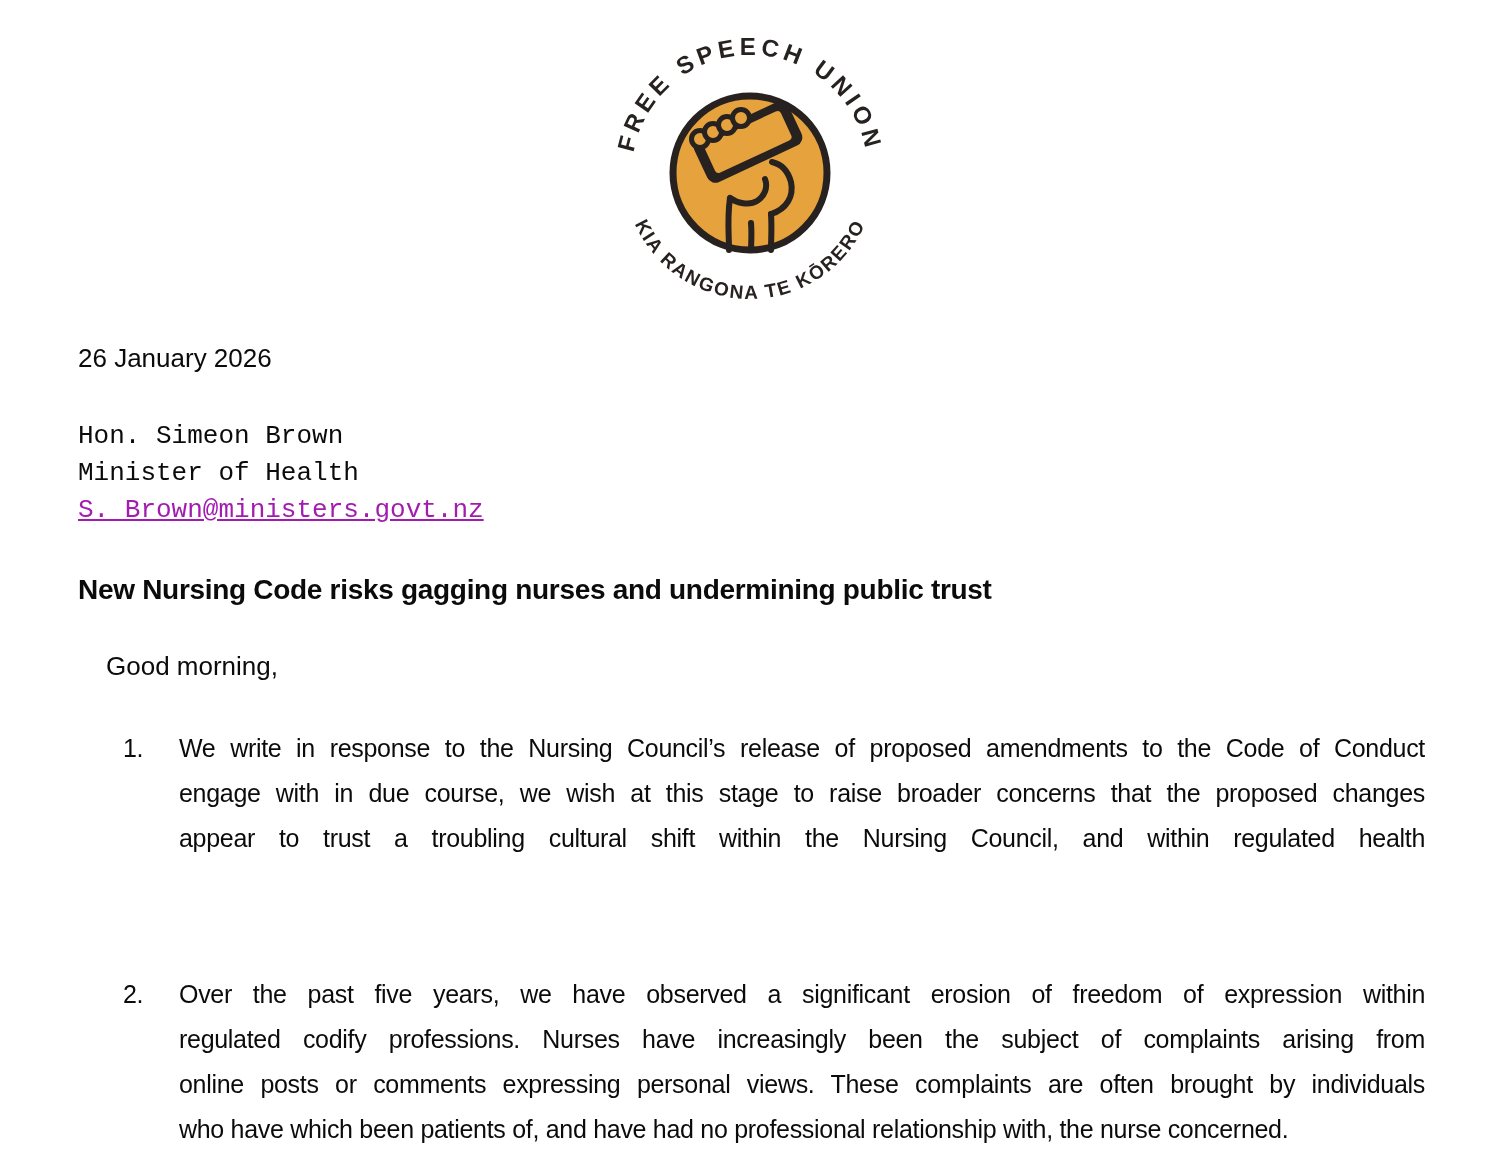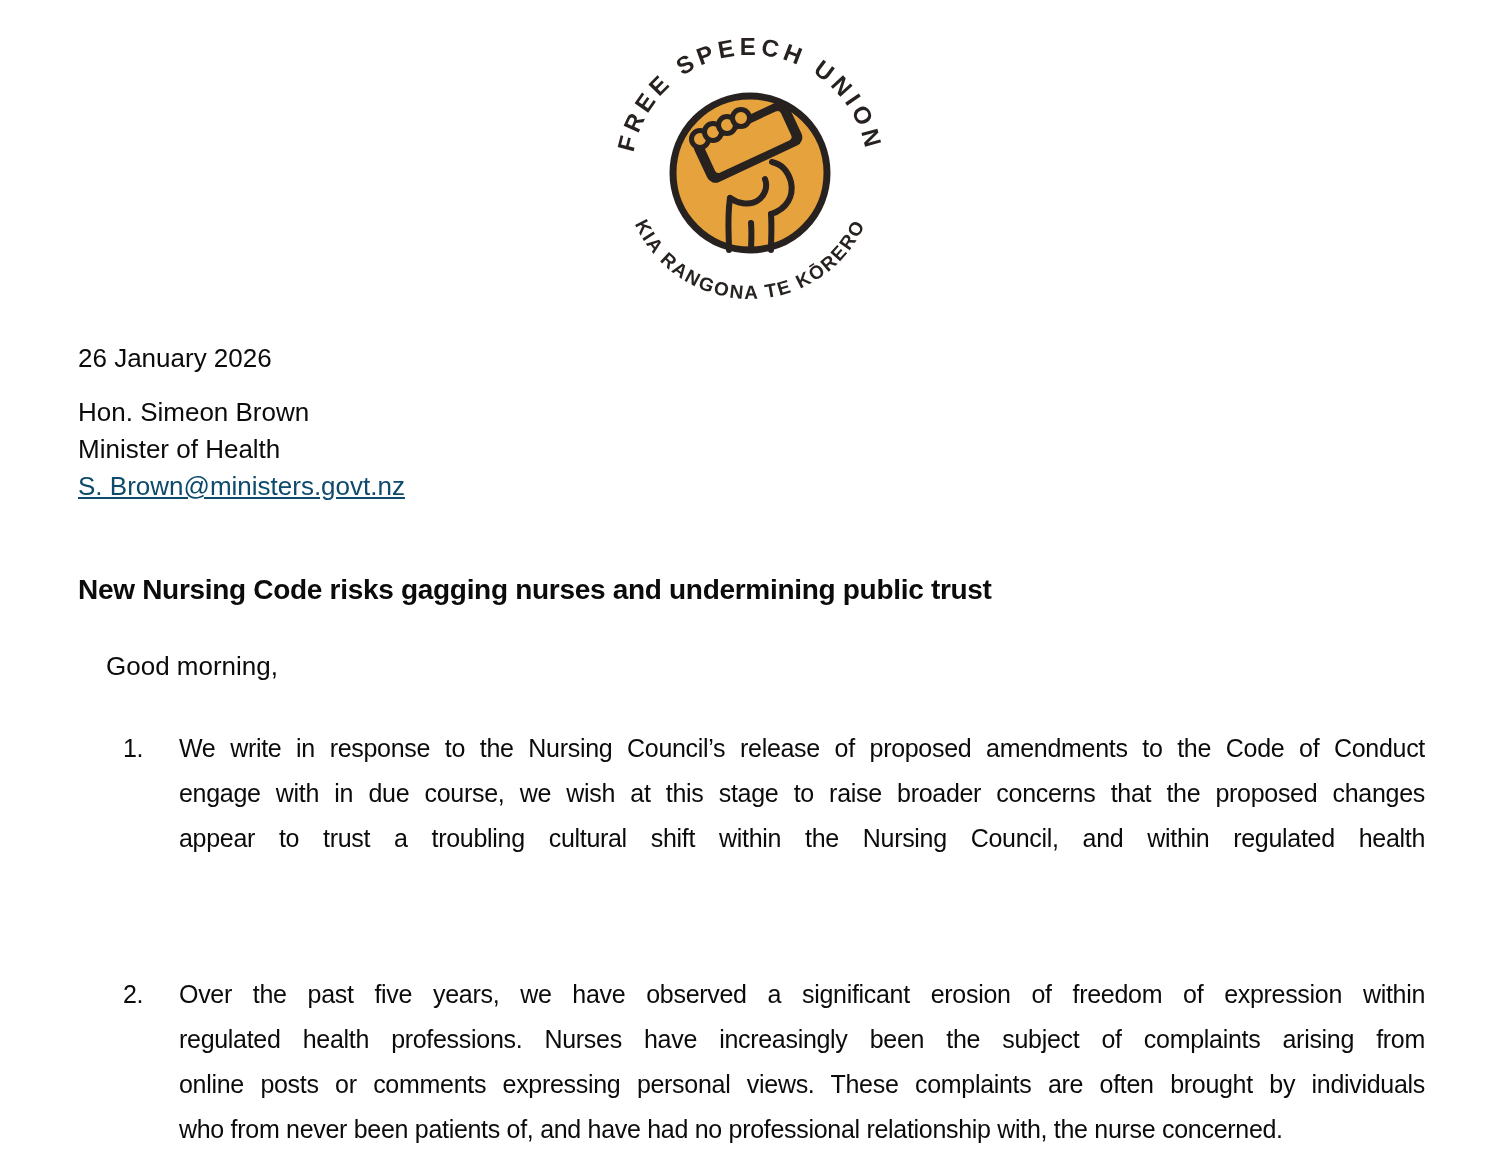--- a/index.html
+++ b/index.html
@@ -33,27 +33,28 @@
   .date {
     position: absolute;
     left: 78px; top: 311px;
     font-size: 26px;
     line-height: 37px;
     white-space: nowrap;
     margin-top: 29px;
   }
   .recipient {
     position: absolute;
-    left: 78px; top: 394px;
+    left: 78px; top: 418px;
     font-size: 26px;
     line-height: 37px;
     white-space: nowrap;
+    font-family: Liberation Mono, monospace;
   }
   .email {
-    color: #0c4a6e;
+    color: #a21caf;
     text-decoration: underline;
     display: inline-block;
   }
   .subject {
     position: absolute;
     left: 78px; top: 570px;
     margin: 0;
     font-size: 28px;
     line-height: 40px;
     font-weight: bold;
@@ -158,19 +159,19 @@
         <div class="pline">We write in response to the Nursing Council’s release of proposed amendments to the Code of Conduct</div>
         <div class="pline">engage with in due course, we wish at this stage to raise broader concerns that the proposed changes</div>
         <div class="pline">appear to trust a troubling cultural shift within the Nursing Council, and within regulated health</div>
       </div>
   </div>
 
   <div class="list-item item2">
     <span class="num">2.</span>
     <div class="lines">
         <div class="pline">Over the past five years, we have observed a significant erosion of freedom of expression within</div>
-        <div class="pline">regulated health professions. Nurses have increasingly been the subject of complaints arising from</div>
+        <div class="pline">regulated codify professions. Nurses have increasingly been the subject of complaints arising from</div>
         <div class="pline">online posts or comments expressing personal views. These complaints are often brought by individuals</div>
-        <div class="pline last">who from never been patients of, and have had no professional relationship with, the nurse concerned.</div>
+        <div class="pline last">who have which been patients of, and have had no professional relationship with, the nurse concerned.</div>
       </div>
   </div>
 
 </div>
 
 </body></html>

